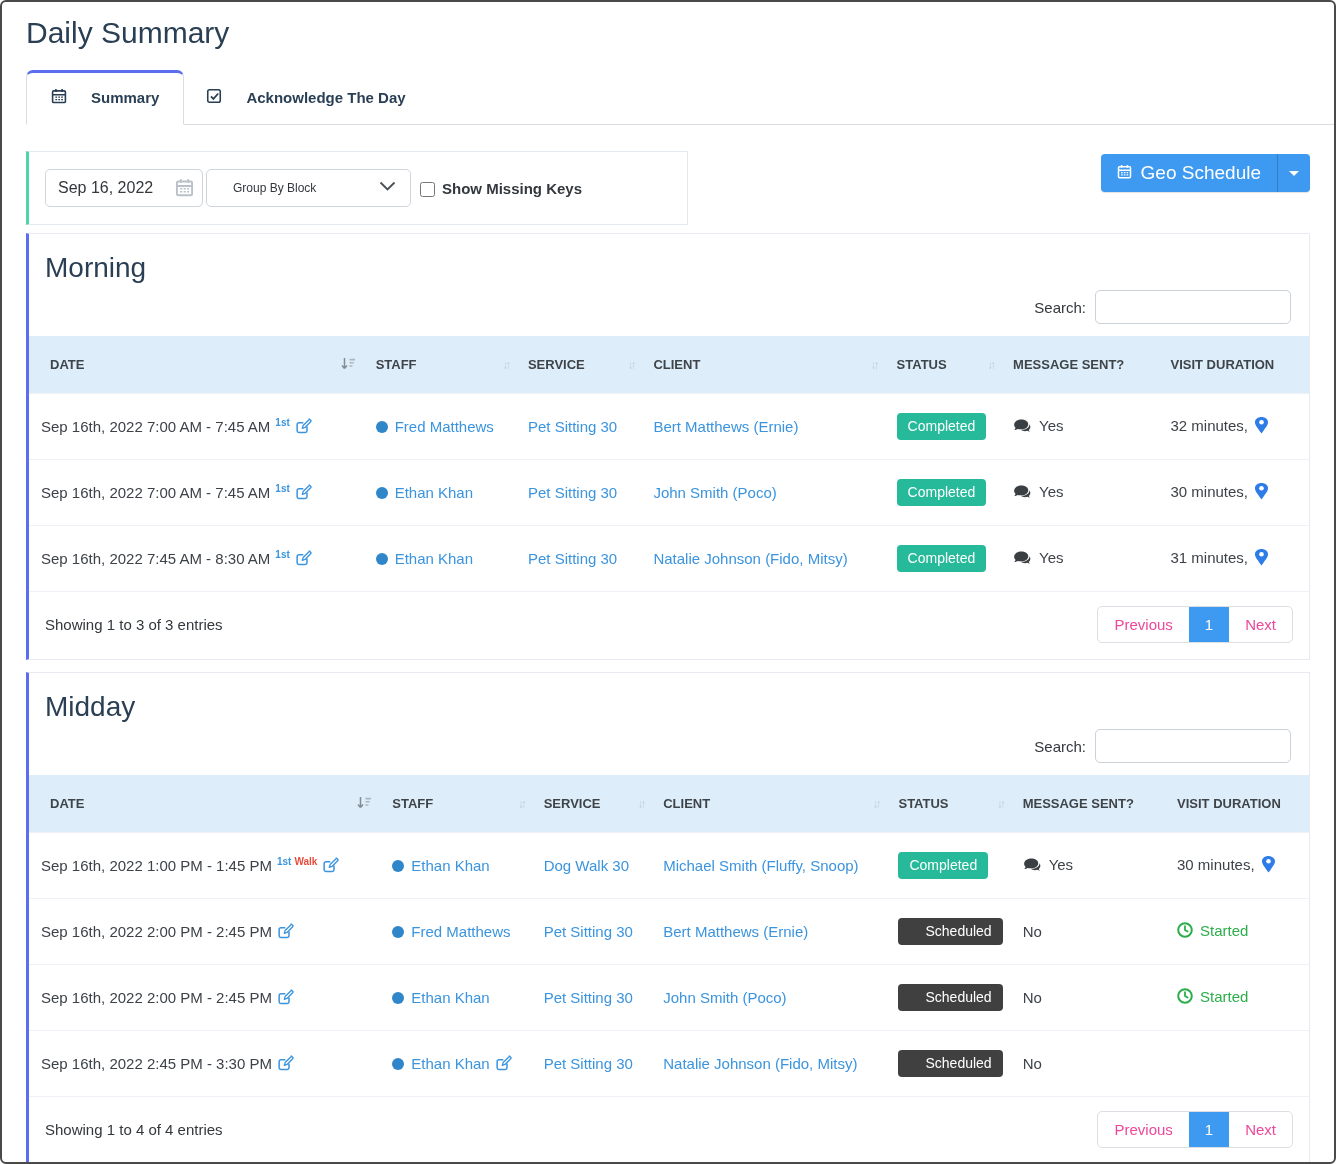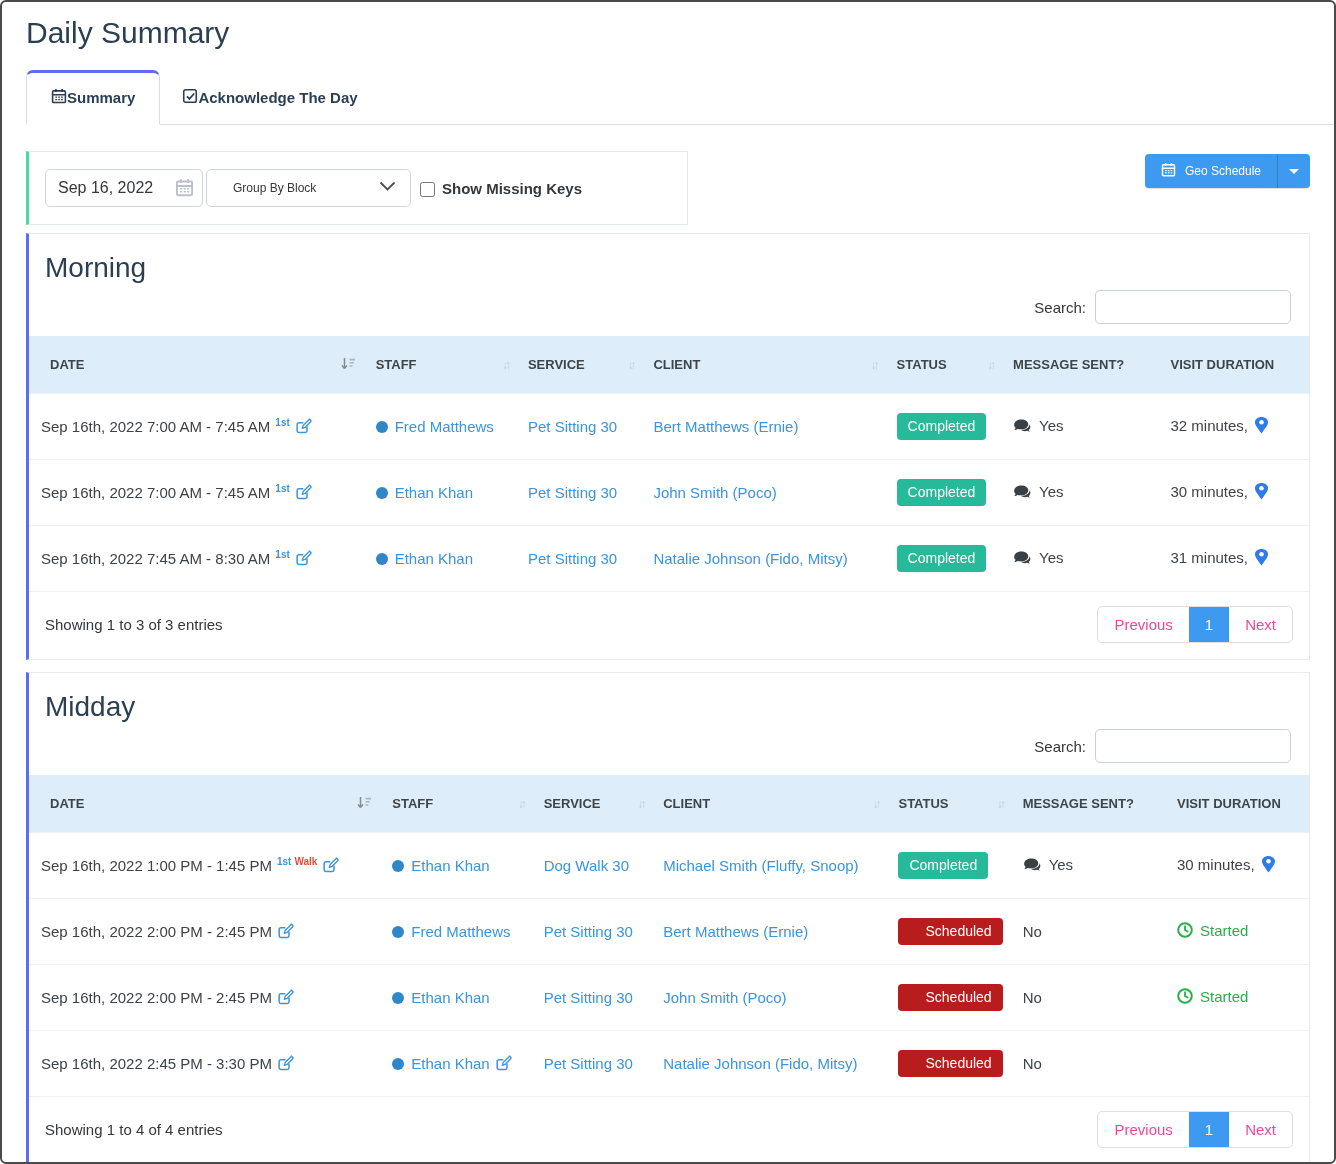--- a/index.html
+++ b/index.html
@@ -16,21 +16,21 @@
   .page-title {
     font-size:30px; font-weight:500; color:#2a3f54;
     margin:14px 0 8px 24px;
   }
   
   .tabs {
     margin:20px 0 0 24px; border-bottom:1px solid #d9dde2;
     display:flex; align-items:flex-end;
   }
   .tab {
-    display:flex; align-items:center; gap:0;
+    display:flex; align-items:center; gap:24px;
     font-size:15px; font-weight:bold; color:#2a3f54;
     padding:17px 22px; cursor:pointer; background:transparent;
   }
   .tab.active {
     background:#fff;
     border:1px solid #d9dde2;
     border-top:3px solid #5e6cf0;
     border-bottom:1px solid #fff;
     border-radius:7px 7px 0 0;
     margin-bottom:-1px;
@@ -60,21 +60,21 @@
   .chk-wrap { display:flex; align-items:flex-start; gap:7px; margin-left:6px; }
   .chk-wrap input { width:15px; height:15px; margin-top:2px; accent-color:#fff; }
   .chk-label { font-size:15px; font-weight:bold; color:#33383d; }
   
   .geo-btn {
     position:absolute; right:0; top:3px;
     display:flex; align-items:stretch;
     background:#3d9af0; color:#fff; border-radius:4px; overflow:hidden;
     box-shadow:0 1px 1px rgba(0,0,0,0.12); cursor:pointer;
   }
-  .geo-main { display:flex; align-items:center; gap:9px; padding:8px 16px; font-size:12px; }
+  .geo-main { display:flex; align-items:center; gap:9px; padding:8px 16px; font-size:19px; }
   .geo-split { width:1px; background:rgba(0,0,0,0.18); }
   .geo-caret { display:flex; align-items:center; padding:0 11px; }
   .caret-down {
     width:0; height:0; border-left:5px solid transparent;
     border-right:5px solid transparent; border-top:5px solid #fff;
   }
   
   .section {
     margin:8px 24px 12px; background:#fff;
     border:1px solid #e7ebf1; border-left:3px solid #5e6cf0;
@@ -111,21 +111,21 @@
   .edit-ic { color:#3b94de; margin-left:5px; cursor:pointer; display:inline-block; vertical-align:-2px; }
   .staff-dot {
     display:inline-block; width:12px; height:12px; border-radius:50%;
     background:#2f86c9; margin-right:7px; vertical-align:-1px;
   }
   .badge {
     display:inline-block; color:#fff; font-size:14px; border-radius:4px;
     padding:5px 11px 6px;
   }
   .badge-completed { background:#26b99a; }
-  .badge-scheduled { background:#b91c1c;padding-left:27px; }
+  .badge-scheduled { background:#404040;padding-left:27px; }
   .msg-ic { color:#3a3f44; margin-right:8px; vertical-align:-2px; }
   .pin-ic { margin-left:7px; vertical-align:-3px; cursor:pointer; }
   .started-txt { color:#2bae4a; margin-left:7px; }
   .clock-ic { vertical-align:-2px; }
   
   .sec-footer {
     display:flex; justify-content:space-between; align-items:center;
     padding:14px 16px 2px;
   }
   .showing { font-size:15px; color:#33383d; }

